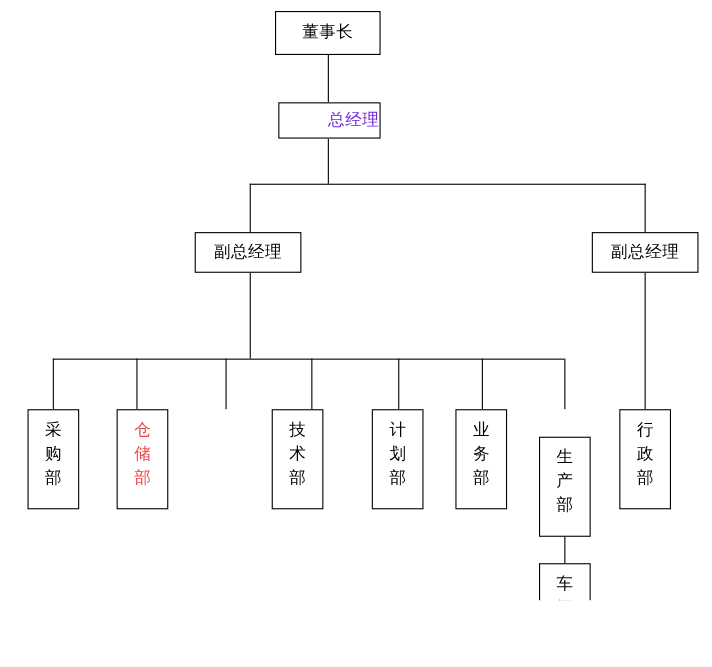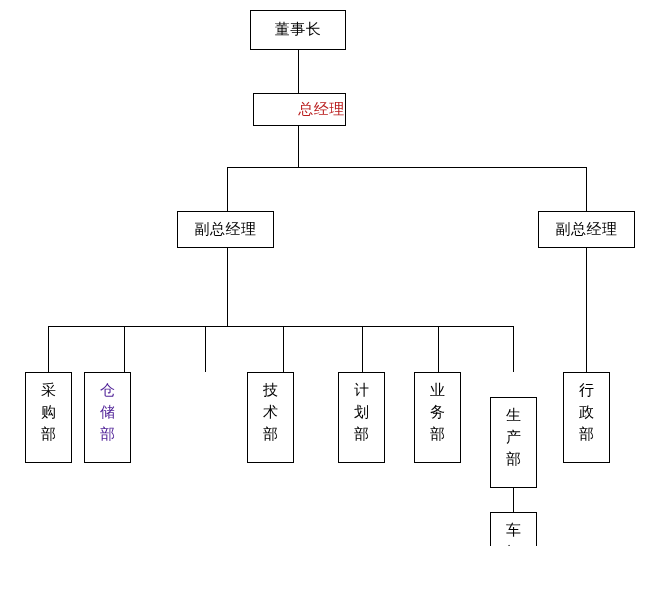--- a/index.html
+++ b/index.html
@@ -69,33 +69,33 @@
     <div class="edge v" style="left: 205px; top: 326px; background: rgb(0, 0, 0); height: 46px;"></div>
     <div class="edge v" style="left: 283px; top: 326px; background: rgb(0, 0, 0); height: 46px;"></div>
     <div class="edge v" style="left: 362px; top: 326px; background: rgb(0, 0, 0); height: 46px;"></div>
     <div class="edge v" style="left: 438px; top: 326px; background: rgb(0, 0, 0); height: 46px;"></div>
     <div class="edge v" style="left: 513px; top: 326px; background: rgb(0, 0, 0); height: 46px;"></div>
     <div class="edge v" style="left: 586px; top: 248px; background: rgb(0, 0, 0); height: 124px;"></div>
     <div class="edge v" style="left: 513px; top: 463px; background: rgb(0, 0, 0); height: 49px;"></div>
     <div class="node horizontal" style="left: 250px; top: 10px; width: 96px; height: 40px; border-color: rgb(0, 0, 0); color: rgb(0, 0, 0);">
       <span class="label">董事长</span>
     </div>
-    <div class="node horizontal" style="left: 253px; top: 93px; width: 93px; height: 33px; border-color: rgb(0, 0, 0); color: #b91c1c; padding-left: 44px;">
+    <div class="node horizontal" style="left: 253px; top: 93px; width: 93px; height: 33px; border-color: rgb(0, 0, 0); color: #6d28d9; padding-left: 44px;">
       <span class="label">总经理</span>
     </div>
     <div class="node horizontal" style="left: 177px; top: 211px; width: 97px; height: 37px; border-color: rgb(0, 0, 0); color: rgb(0, 0, 0);">
       <span class="label">副总经理</span>
     </div>
     <div class="node horizontal" style="left: 538px; top: 211px; width: 97px; height: 37px; border-color: rgb(0, 0, 0); color: rgb(0, 0, 0);">
       <span class="label">副总经理</span>
     </div>
     <div class="node vertical" style="left: 25px; top: 372px; width: 47px; height: 91px; border-color: rgb(0, 0, 0); color: rgb(0, 0, 0);">
       <span class="label">采购部</span>
     </div>
-    <div class="node vertical" style="left: 84px; top: 372px; width: 47px; height: 91px; border-color: rgb(0, 0, 0); color: #4c1d95;">
+    <div class="node vertical" style="left: 106px; top: 372px; width: 47px; height: 91px; border-color: rgb(0, 0, 0); color: #ef4444;">
       <span class="label">仓储部</span>
     </div>
     <div class="node vertical" style="left: 247px; top: 372px; width: 47px; height: 91px; border-color: rgb(0, 0, 0); color: rgb(0, 0, 0);">
       <span class="label">技术部</span>
     </div>
     <div class="node vertical" style="left: 414px; top: 372px; width: 47px; height: 91px; border-color: rgb(0, 0, 0); color: rgb(0, 0, 0);">
       <span class="label">业务部</span>
     </div>
     <div class="node vertical" style="left: 338px; top: 372px; width: 47px; height: 91px; border-color: rgb(0, 0, 0); color: rgb(0, 0, 0);">
       <span class="label">计划部</span>

